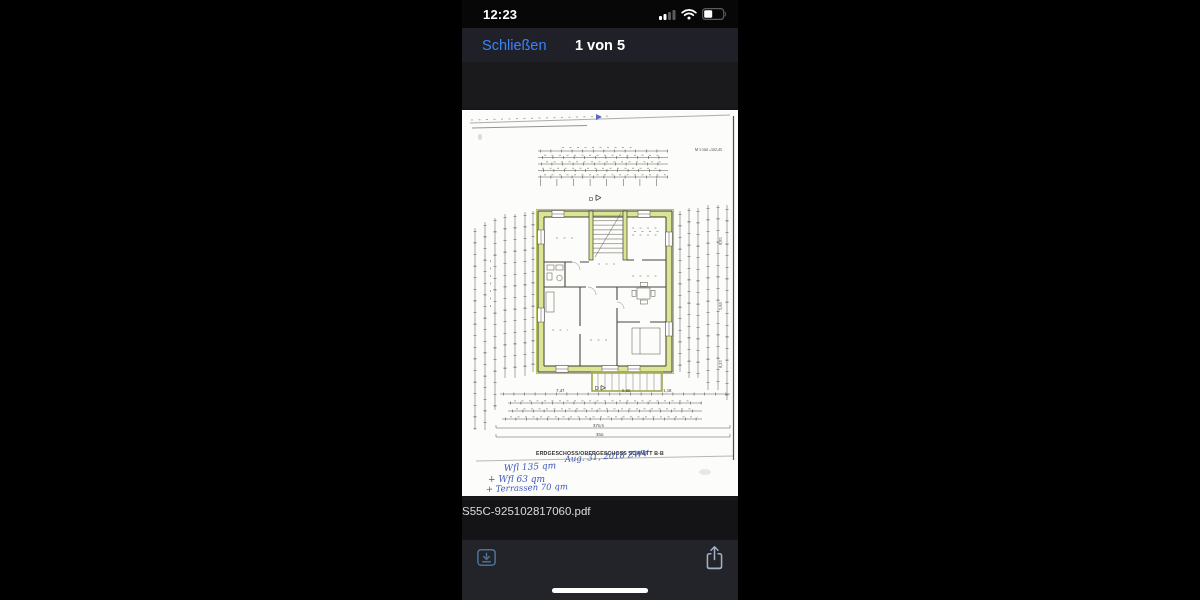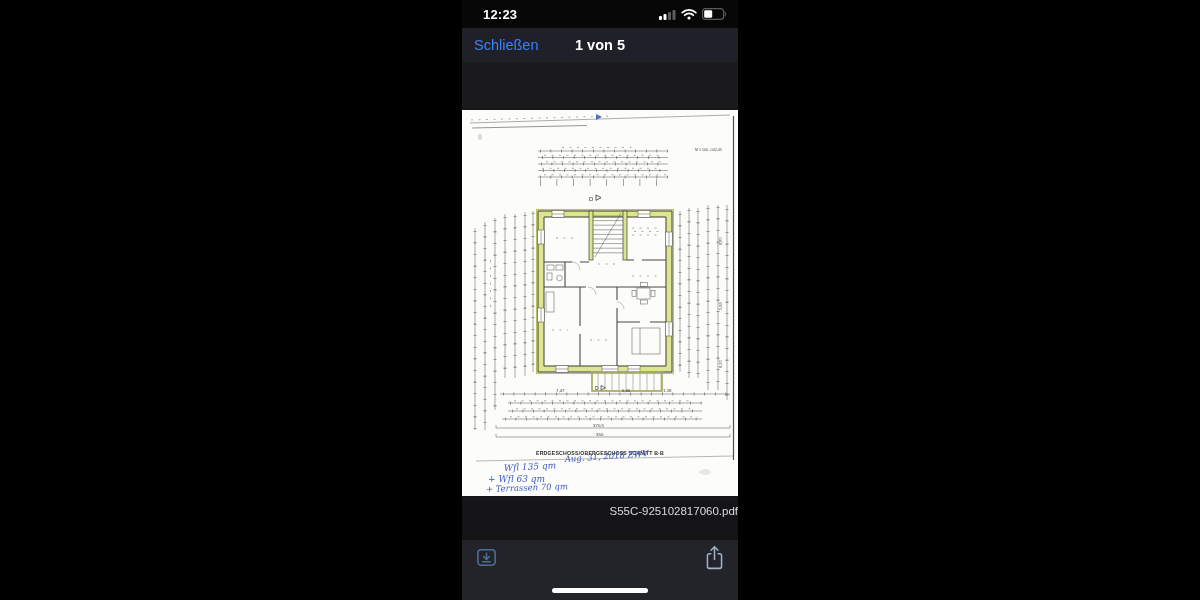--- a/index.html
+++ b/index.html
@@ -10,33 +10,33 @@
   
   .status-bar{position:absolute;left:0;top:0;width:276px;height:28px;background:#070708;
               display:flex;align-items:center;justify-content:space-between;
               padding:0 11px 0 21px;box-sizing:border-box;}
   .time{color:#fff;font-size:13px;font-weight:700;letter-spacing:.2px;}
   .sicons{display:flex;align-items:center;gap:5px;}
 
   
   .nav-bar{position:absolute;left:0;top:28px;width:276px;height:34px;background:#202128;
            display:flex;align-items:center;}
-  .close{color:#3d82f7;font-size:14.5px;margin-left:12px;cursor:pointer;}
+  .close{color:#3d82f7;font-size:14.5px;margin-left:20px;cursor:pointer;}
   .pageind{position:absolute;left:50%;transform:translateX(-50%);color:#fff;
            font-size:14.5px;font-weight:700;}
 
   
   .content{position:absolute;left:0;top:62px;width:276px;height:438px;background:#1a1a1c;}
   .page{position:absolute;left:0;top:48px;width:276px;height:386px;background:#fcfcfa;
         box-shadow:0 0 2px rgba(0,0,0,.6);}
   .page svg{display:block;}
 
   
   .filebar{position:absolute;left:0;top:500px;width:276px;height:40px;background:#141417;
-           text-align:right;}
+           text-align:left;}
   .fname{color:#dadadc;font-size:11.5px;margin-top:5px;}
   .fsize{color:#86868b;font-size:10.5px;margin-top:2px;}
 
   
   .toolbar{position:absolute;left:0;top:540px;width:276px;height:60px;background:#232429;}
   .tbtn{position:absolute;background:none;border:none;padding:0;cursor:pointer;}
   .tbtn.left{left:13px;top:6px;}
   .tbtn.right{right:13px;top:4px;}
 
   .home{position:absolute;left:50%;transform:translateX(-50%);top:588px;width:96px;height:4.5px;

